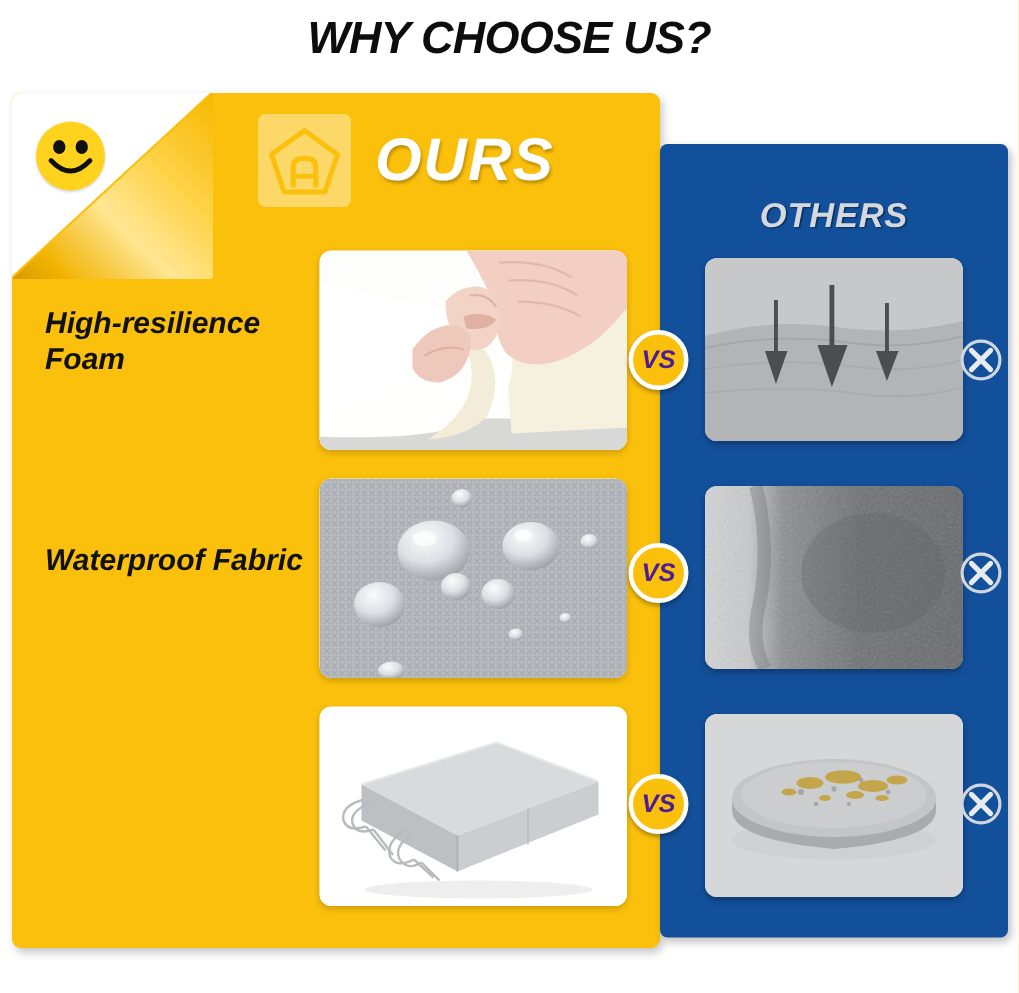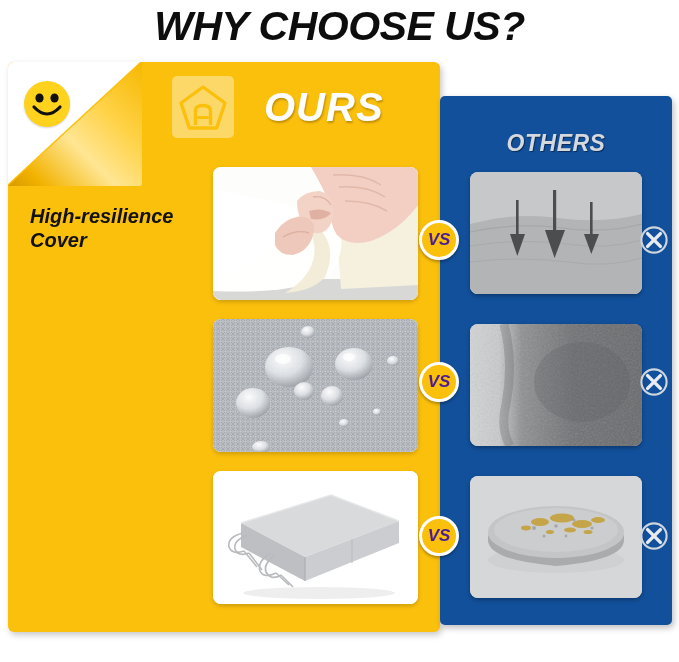--- a/index.html
+++ b/index.html
@@ -8,21 +8,21 @@
     background: #ffffff;
     font-family: "Liberation Sans", sans-serif;
     overflow: hidden;
   }
   #stage { position: relative; width: 679px; height: 662px; background:#fff; }
 
   
   #title {
     position: absolute; left: 0; top: 0; width: 679px; height: 52px;
     display: flex; align-items: center; justify-content: center;
-    font-size: 41px; font-weight: 700; font-style: italic;
+    font-size: 30px; font-weight: 700; font-style: italic;
     letter-spacing: -0.5px; color: #0d0d0d; white-space: nowrap;
   }
 
   
   #ours-panel {
     position: absolute; left: 8px; top: 62px; width: 432px; height: 570px;
     background: #FBC00C; border-radius: 6px;
     box-shadow: 2px 3px 6px rgba(0,0,0,.22);
   }
   
@@ -37,21 +37,21 @@
     background: linear-gradient(225deg, #F6B800 0%, #FFD34A 34%, #FFE693 58%, #F2B200 86%, #D79A00 100%);
     border-bottom-right-radius: 2px;
     filter: drop-shadow(-2px -2px 3px rgba(0,0,0,.20));
   }
   #smiley {
     position: absolute; left: 16px; top: 19px; width: 46px; height: 46px;
     border-radius: 50%; background: #FFD21E; box-shadow: 0 1px 2px rgba(0,0,0,.18);
   }
 
   
-  #ours-head { position: absolute; left: 148px; top: 76px; display: flex; align-items: center; gap: 30px; padding-left: 24px; }
+  #ours-head { position: absolute; left: 148px; top: 76px; display: flex; align-items: center; gap: 16px; padding-left: 24px; }
   #house-badge {
     width: 62px; height: 62px; background: rgba(255,255,255,.38); border-radius: 5px;
     display: flex; align-items: center; justify-content: center;
   }
   #ours-text {
     font-size: 40px; font-weight: 700; font-style: italic; color: #ffffff;
     letter-spacing: 1px;
     text-shadow: 1px 2px 2px rgba(150,105,0,.55);
   }
 
@@ -126,21 +126,22 @@
       <div id="house-badge">
         <svg viewBox="0 0 52 52" width="52" height="52">
           <path d="M26 6 L48 22 L39.6 47 L12.4 47 L4 22 Z" fill="none" stroke="#FBC00C" stroke-width="3.4" stroke-linejoin="round"></path>
           <path d="M18.5 44 L18.5 30 Q18.5 24.5 26 24.5 Q33.5 24.5 33.5 30 L33.5 44" fill="none" stroke="#FBC00C" stroke-width="3.4" stroke-linejoin="round"></path>
           <path d="M21.5 36.5 L30.5 36.5" stroke="#FBC00C" stroke-width="3.2" stroke-linecap="round"></path>
         </svg>
       </div>
       <div id="ours-text">OURS</div>
     </div>
 
-    <div class="feat-label" style="top:142px;">High-resilience Cover</div>
+    <div class="feat-label" style="top:142px;">High-resilience Foam</div>
+    <div class="feat-label" style="top:300px;">Waterproof Fabric</div>
 
     <div class="ours-img" style="top:105px;">
       <svg class="fill" viewBox="0 0 205 133" preserveAspectRatio="none">
         <rect width="205" height="133" fill="#fdfdfb"></rect>
         <rect y="112" width="205" height="21" fill="#d8d8d6"></rect>
 
         <path d="M122 42 L205 30 L205 118 L128 122 Z" fill="#f6f1df"></path>
         <path d="M122 42 L205 30 L205 40 L126 52 Z" fill="#efe9d2"></path>
 
         <path d="M0 22 L118 46 Q138 72 120 104 Q94 128 0 124 Z" fill="#fffffd"></path>

